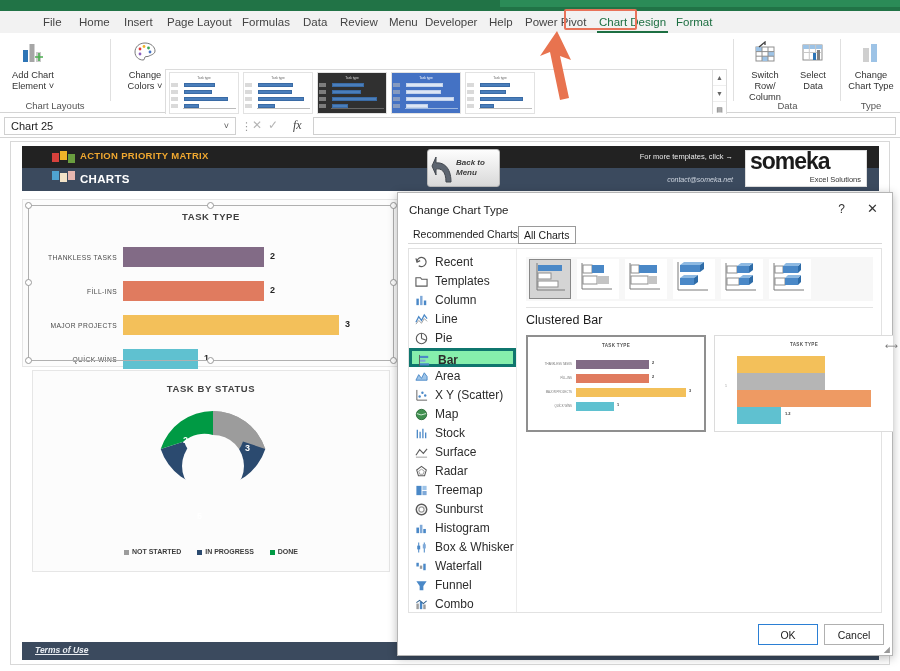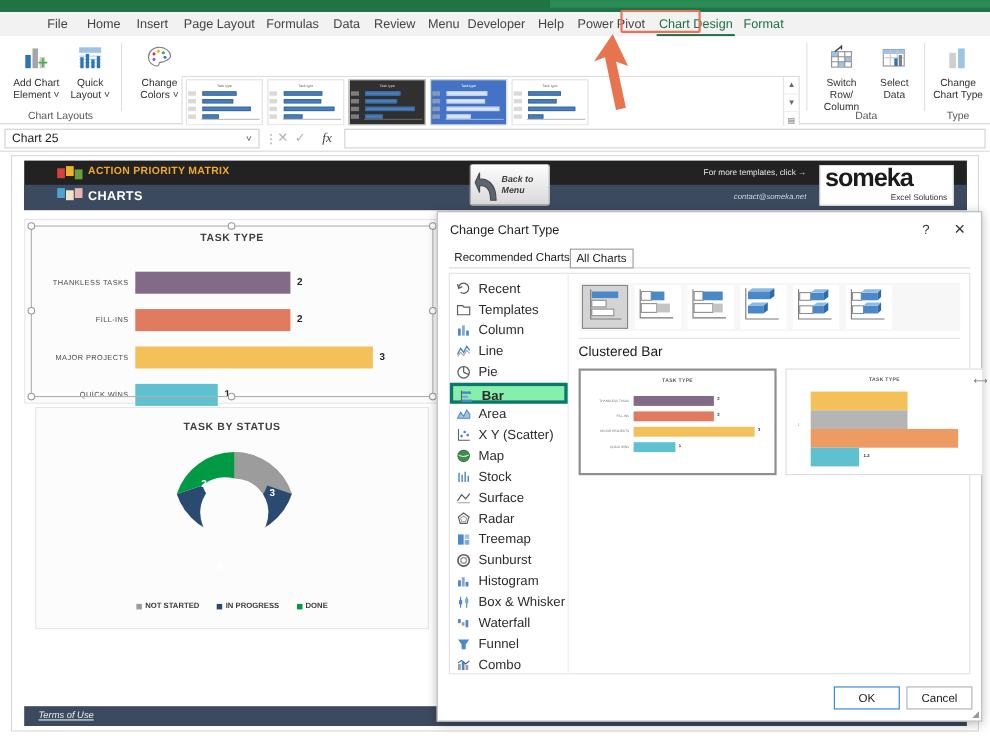--- a/index.html
+++ b/index.html
@@ -103,21 +103,21 @@
   .bar-val { position:absolute; font-size:9px; font-weight:bold; color:#262626; }
 
   
   .donut-legend { position:absolute; width:100%; text-align:center; font-size:7px; color:#3c3c3c; font-weight:bold;}
   .lg-sw { display:inline-block; width:5px; height:5px; margin-right:3px; vertical-align:middle; }
   .lg-item { margin:0 7px; }
   .donut-lbl { position:absolute; font-size:9px; font-weight:bold; color:#ffffff; }
 
   
   .terms { position:absolute; left:11px; bottom:4px; width:857px; height:18px; background:#3b4a5e; }
-  .terms span { position:absolute; left:13px; top:3px; font-size:8.5px; font-style:italic; font-weight:normal; color:#e9edf2;
+  .terms span { position:absolute; left:13px; top:3px; font-size:8.5px; font-style:italic; font-weight:bold; color:#e9edf2;
                  text-decoration:underline; }
 
   
   .dialog { position:absolute; left:397px; top:192px; width:496px; height:464px; background:#ffffff;
             border:1px solid #b5b5b5; box-shadow:0 2px 9px rgba(0,0,0,.28); }
   .dlg-title { position:absolute; left:11px; top:11px; font-size:11.5px; color:#1c1c1c; }
   .dlg-help { position:absolute; right:47px; top:9px; font-size:12px; color:#333; }
   .dlg-close { position:absolute; right:14px; top:8px; font-size:13px; color:#333; }
   .dlg-tabs { position:absolute; left:10px; top:33px; right:10px; height:18px; border-bottom:1px solid #d8d8d8;}
   .dtab { position:absolute; top:0; font-size:10.5px; color:#1c1c1c; padding:2px 5px; }
@@ -179,36 +179,20 @@
         <div class="ico">
           <svg width="26" height="26" viewBox="0 0 26 26">
             <rect x="3" y="10" width="5" height="12" fill="#2e75b6"></rect>
             <rect x="9.5" y="4" width="5" height="18" fill="#a6a6a6"></rect>
             <rect x="16" y="12" width="5" height="10" fill="#c9c9c9"></rect>
             <path d="M15 17h8M19 13v8" stroke="#4caf50" stroke-width="1.6" fill="none"></path>
           </svg>
         </div>
         <div class="lbl"><span>Add Chart</span><br>
           <span>Element ˅</span></div>
-      </div>
-      <div class="bigbtn" style="left:57px;">
-        <div class="ico">
-          <svg width="26" height="26" viewBox="0 0 26 26">
-            <rect x="3" y="3" width="20" height="5" fill="#9dc3e6"></rect>
-            <g stroke="#bcd6ef" stroke-width="1">
-                <path d="M3 11h20M3 14h20M3 17h20M3 20h20"></path>
-              </g>
-            <rect x="4" y="12" width="3" height="10" fill="#2e75b6"></rect>
-            <rect x="9" y="9" width="3" height="13" fill="#2e75b6"></rect>
-            <rect x="14" y="14" width="3" height="8" fill="#2e75b6"></rect>
-            <rect x="19" y="11" width="3" height="11" fill="#2e75b6"></rect>
-          </svg>
-        </div>
-        <div class="lbl"><span>Quick</span><br>
-          <span>Layout ˅</span></div>
       </div>
       <div class="rgroup-label">Chart Layouts</div>
     </div>
     <div class="rsep" style="left:110px;"></div>
 
     <div class="rgroup" style="left:112px; width:618px;">
       <div class="bigbtn" style="left:8px;">
         <div class="ico">
           <svg width="26" height="24" viewBox="0 0 26 24">
             <path d="M13 2C7 2 3 6 3 11c0 5 4 8 8 8 2 0 1-2 2-3 1-1 3 0 4-1 2-1 6-2 6-5 0-4-4-8-10-8z" fill="#fff" stroke="#7a7a7a" stroke-width="1"></path>

